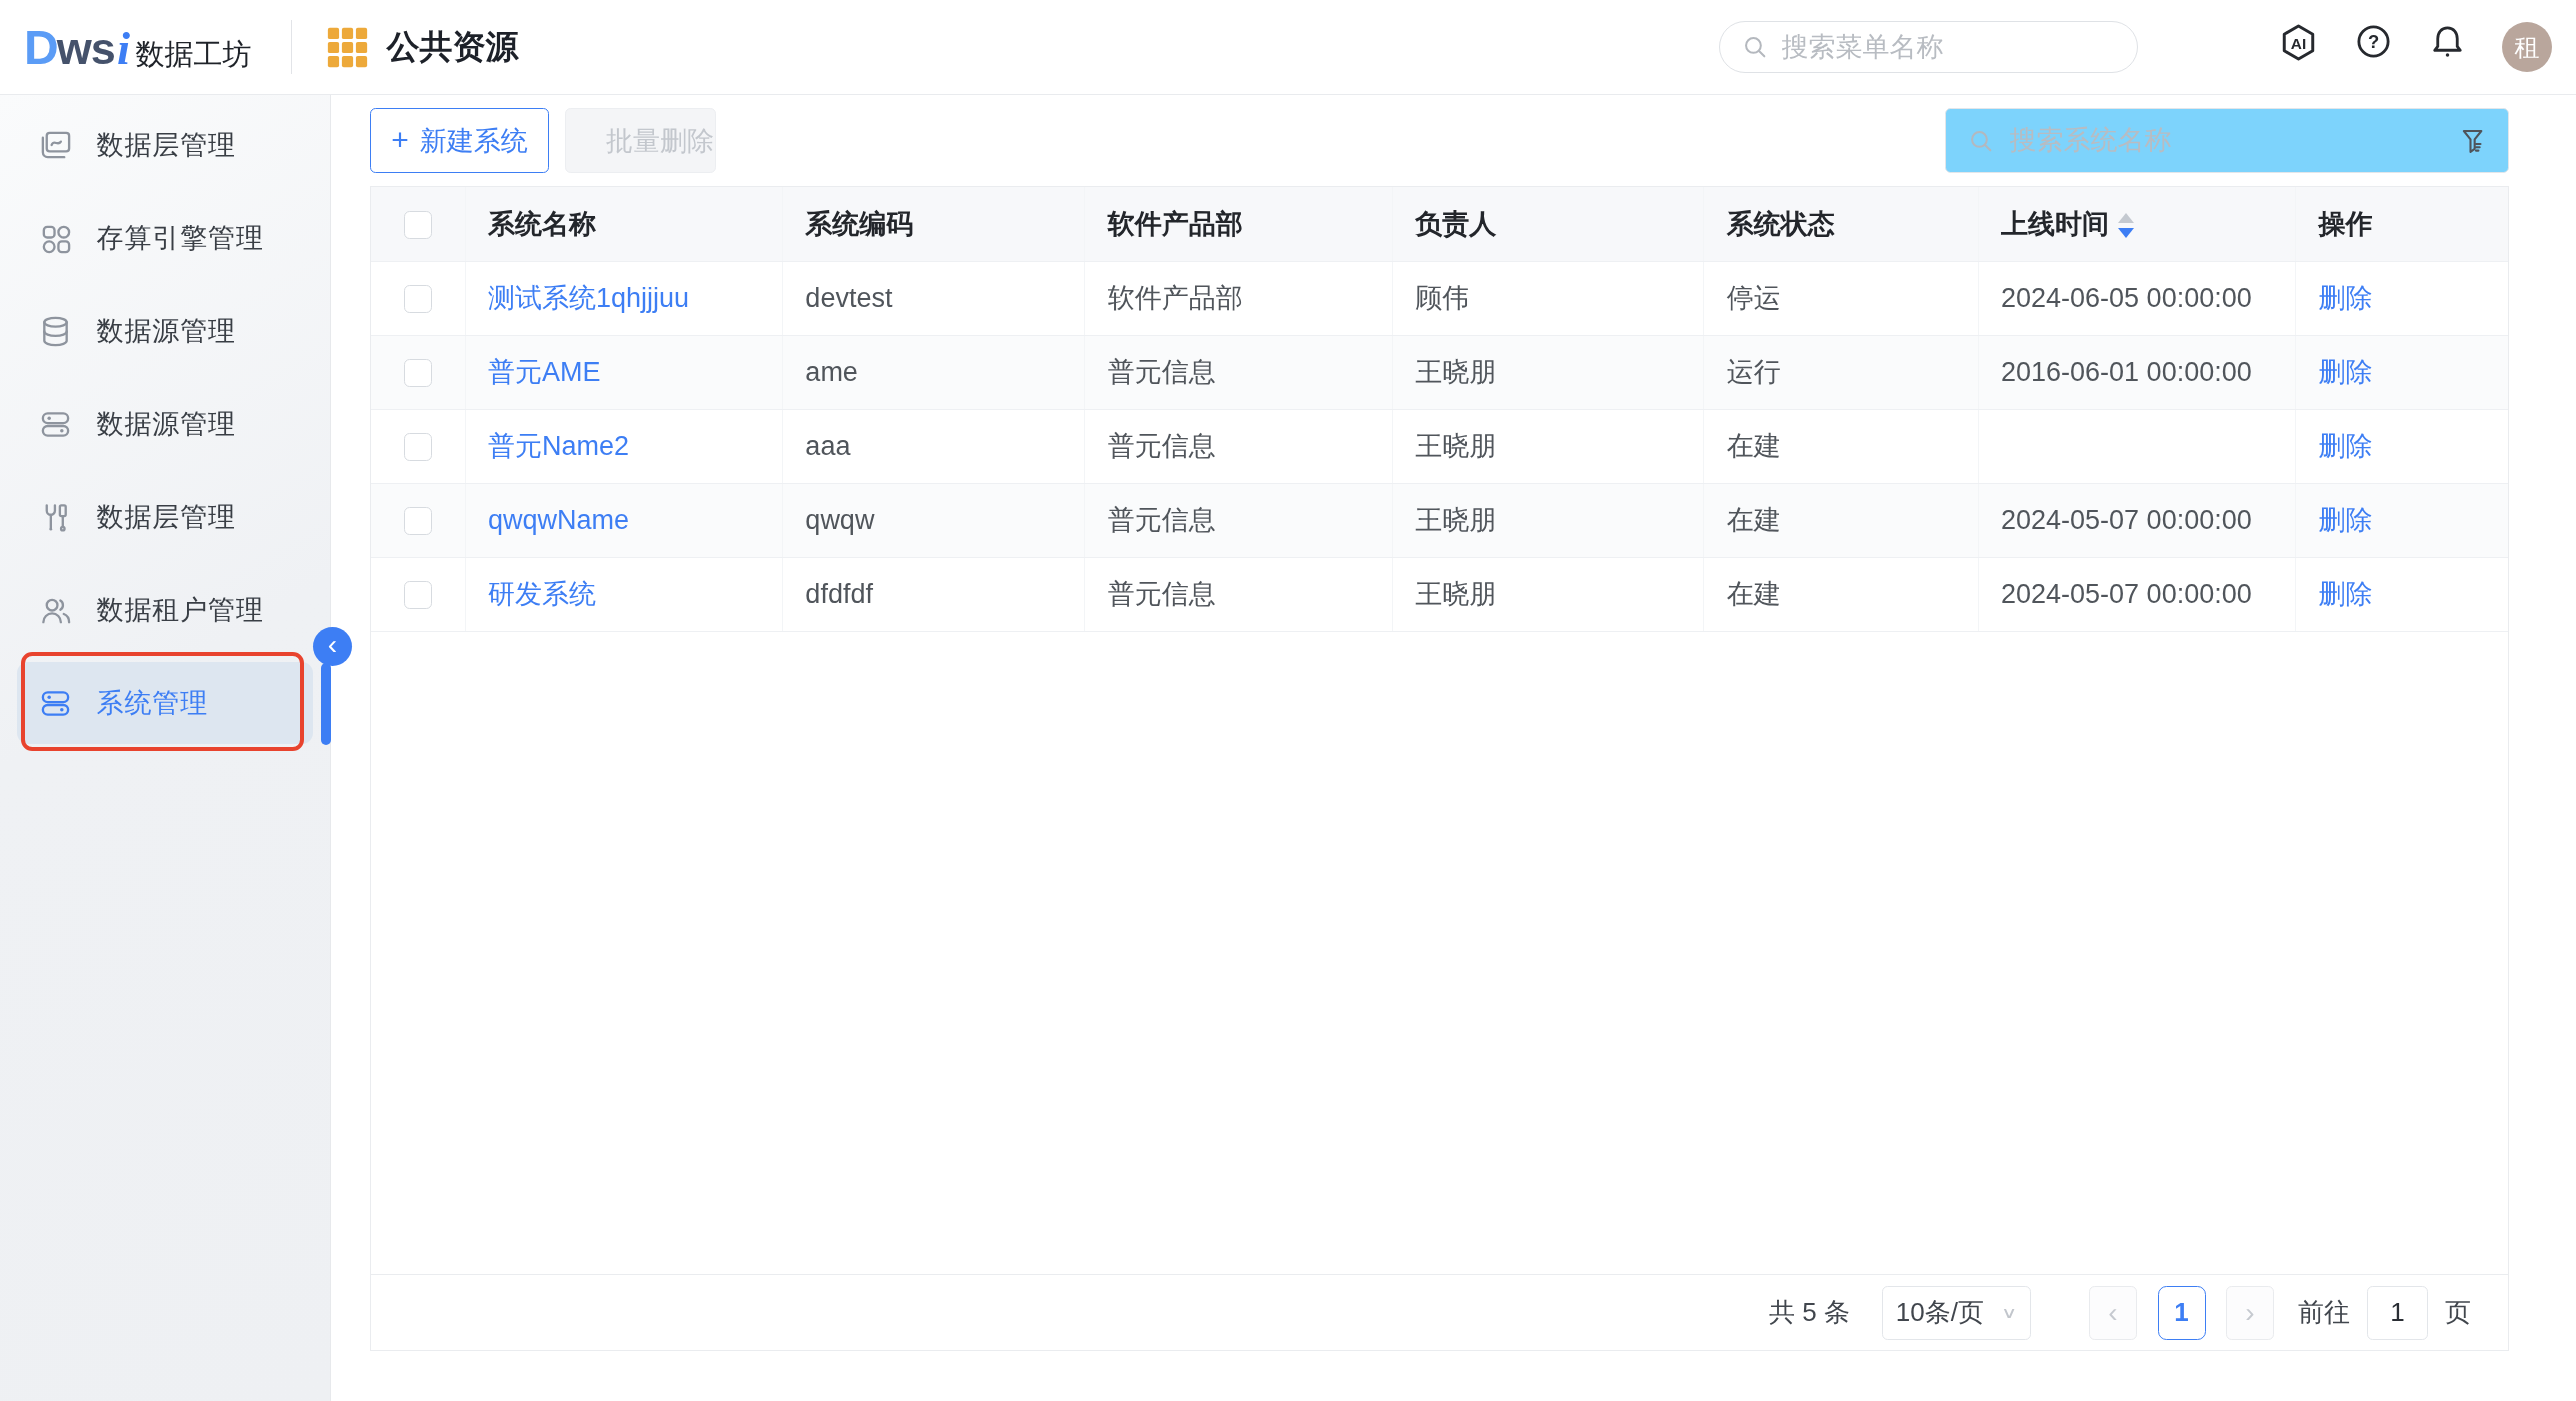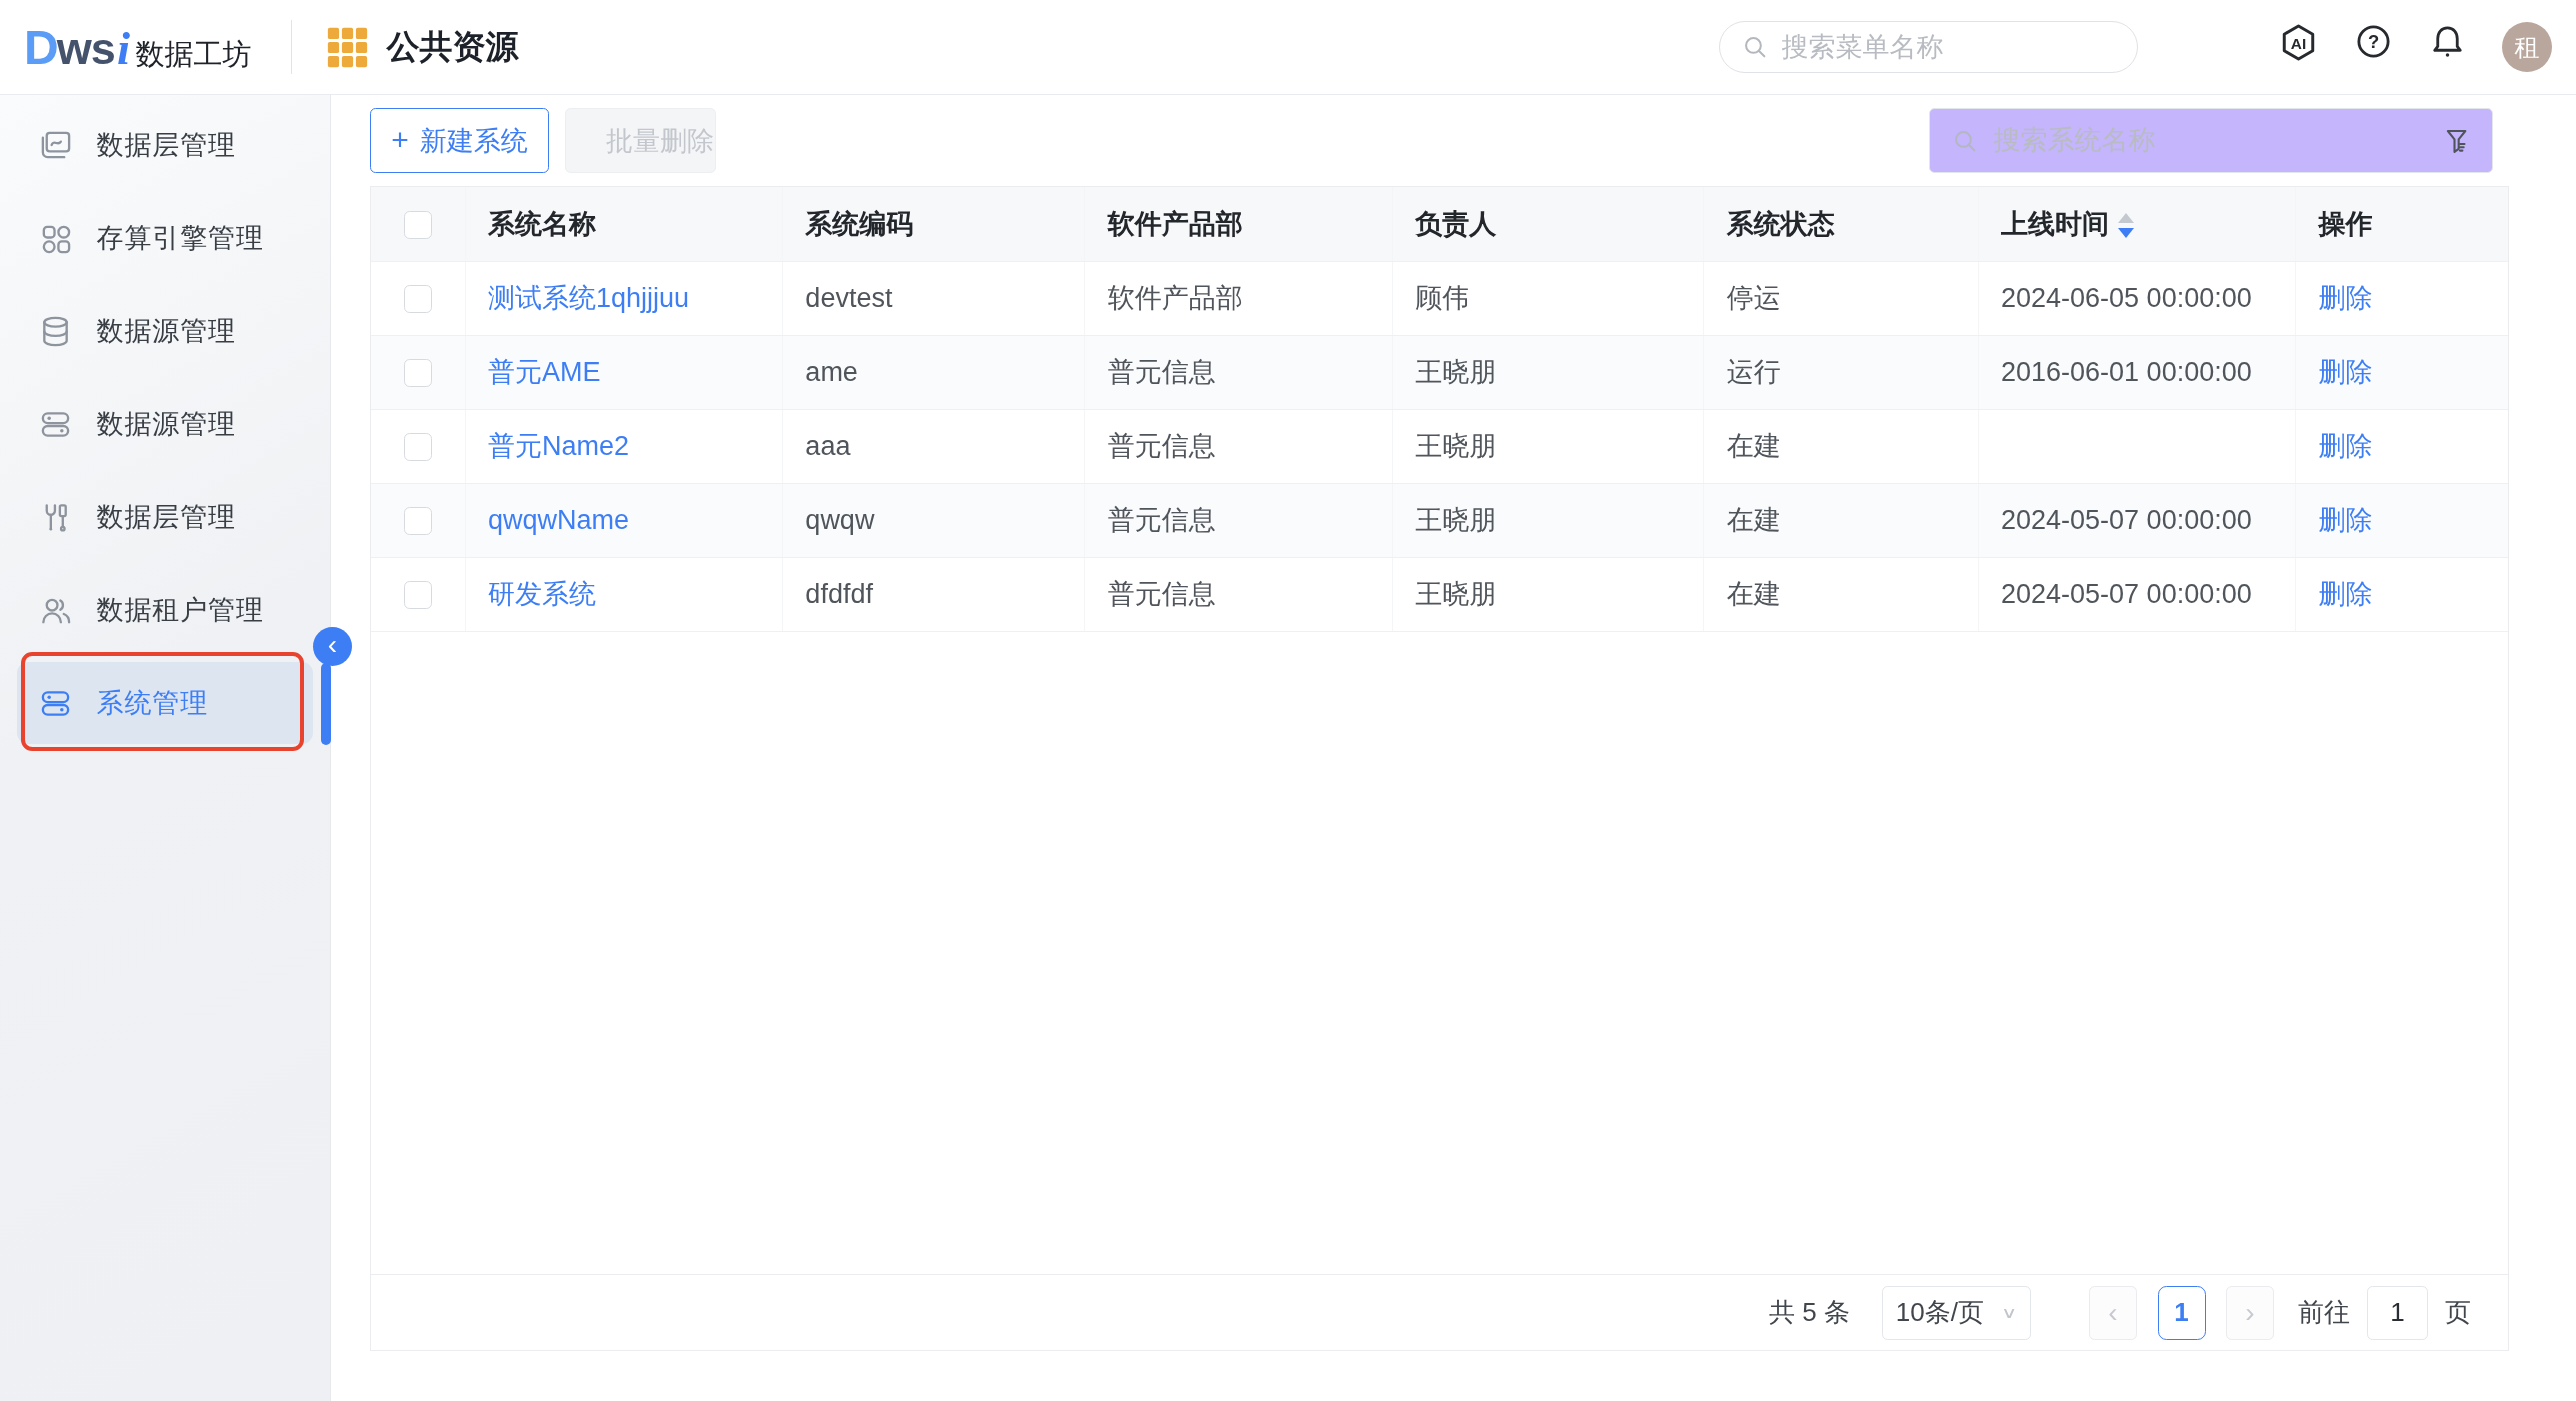--- a/index.html
+++ b/index.html
@@ -82,22 +82,22 @@
     border-radius:5.6px;background:#fff;color:var(--accent);font-size:27px;
     display:flex;align-items:center;justify-content:center;gap:11.2px;cursor:pointer;font-family:inherit;
   }
   .btn-new .plus{font-size:30px;font-weight:400;margin-top:-1.9px;}
   .btn-batch{
     position:absolute;left:195px;top:0;width:151px;height:65px;border:1.9px solid #eceef1;
     border-radius:5.6px;background:#f4f5f7;color:#c3c7cd;font-size:27px;
     display:flex;align-items:center;justify-content:center;font-family:inherit;padding-left:39px;
   }
   .sys-search{
-    position:absolute;right:16px;top:0;width:564px;height:65px;border:1.9px solid #e3e6ea;
-    border-radius:5.6px;background:#c4b5fd;display:flex;align-items:center;padding:0 20.5px;justify-content:center;
+    position:absolute;right:0;top:0;width:564px;height:65px;border:1.9px solid #e3e6ea;
+    border-radius:5.6px;background:#7dd3fc;display:flex;align-items:center;padding:0 20.5px;justify-content:center;
   }
   .sys-search input{
     border:none;outline:none;font-size:27px;color:#303438;flex:1;margin-left:15px;
     font-family:inherit;background:transparent;
   }
   .sys-search input::placeholder{color:#b8bcc2;}
   .sys-search .f-icon{color:#4f545b;display:flex;flex:none;}
   
   .card{
     position:absolute;left:37px;top:91px;width:2139px;height:1165px;

